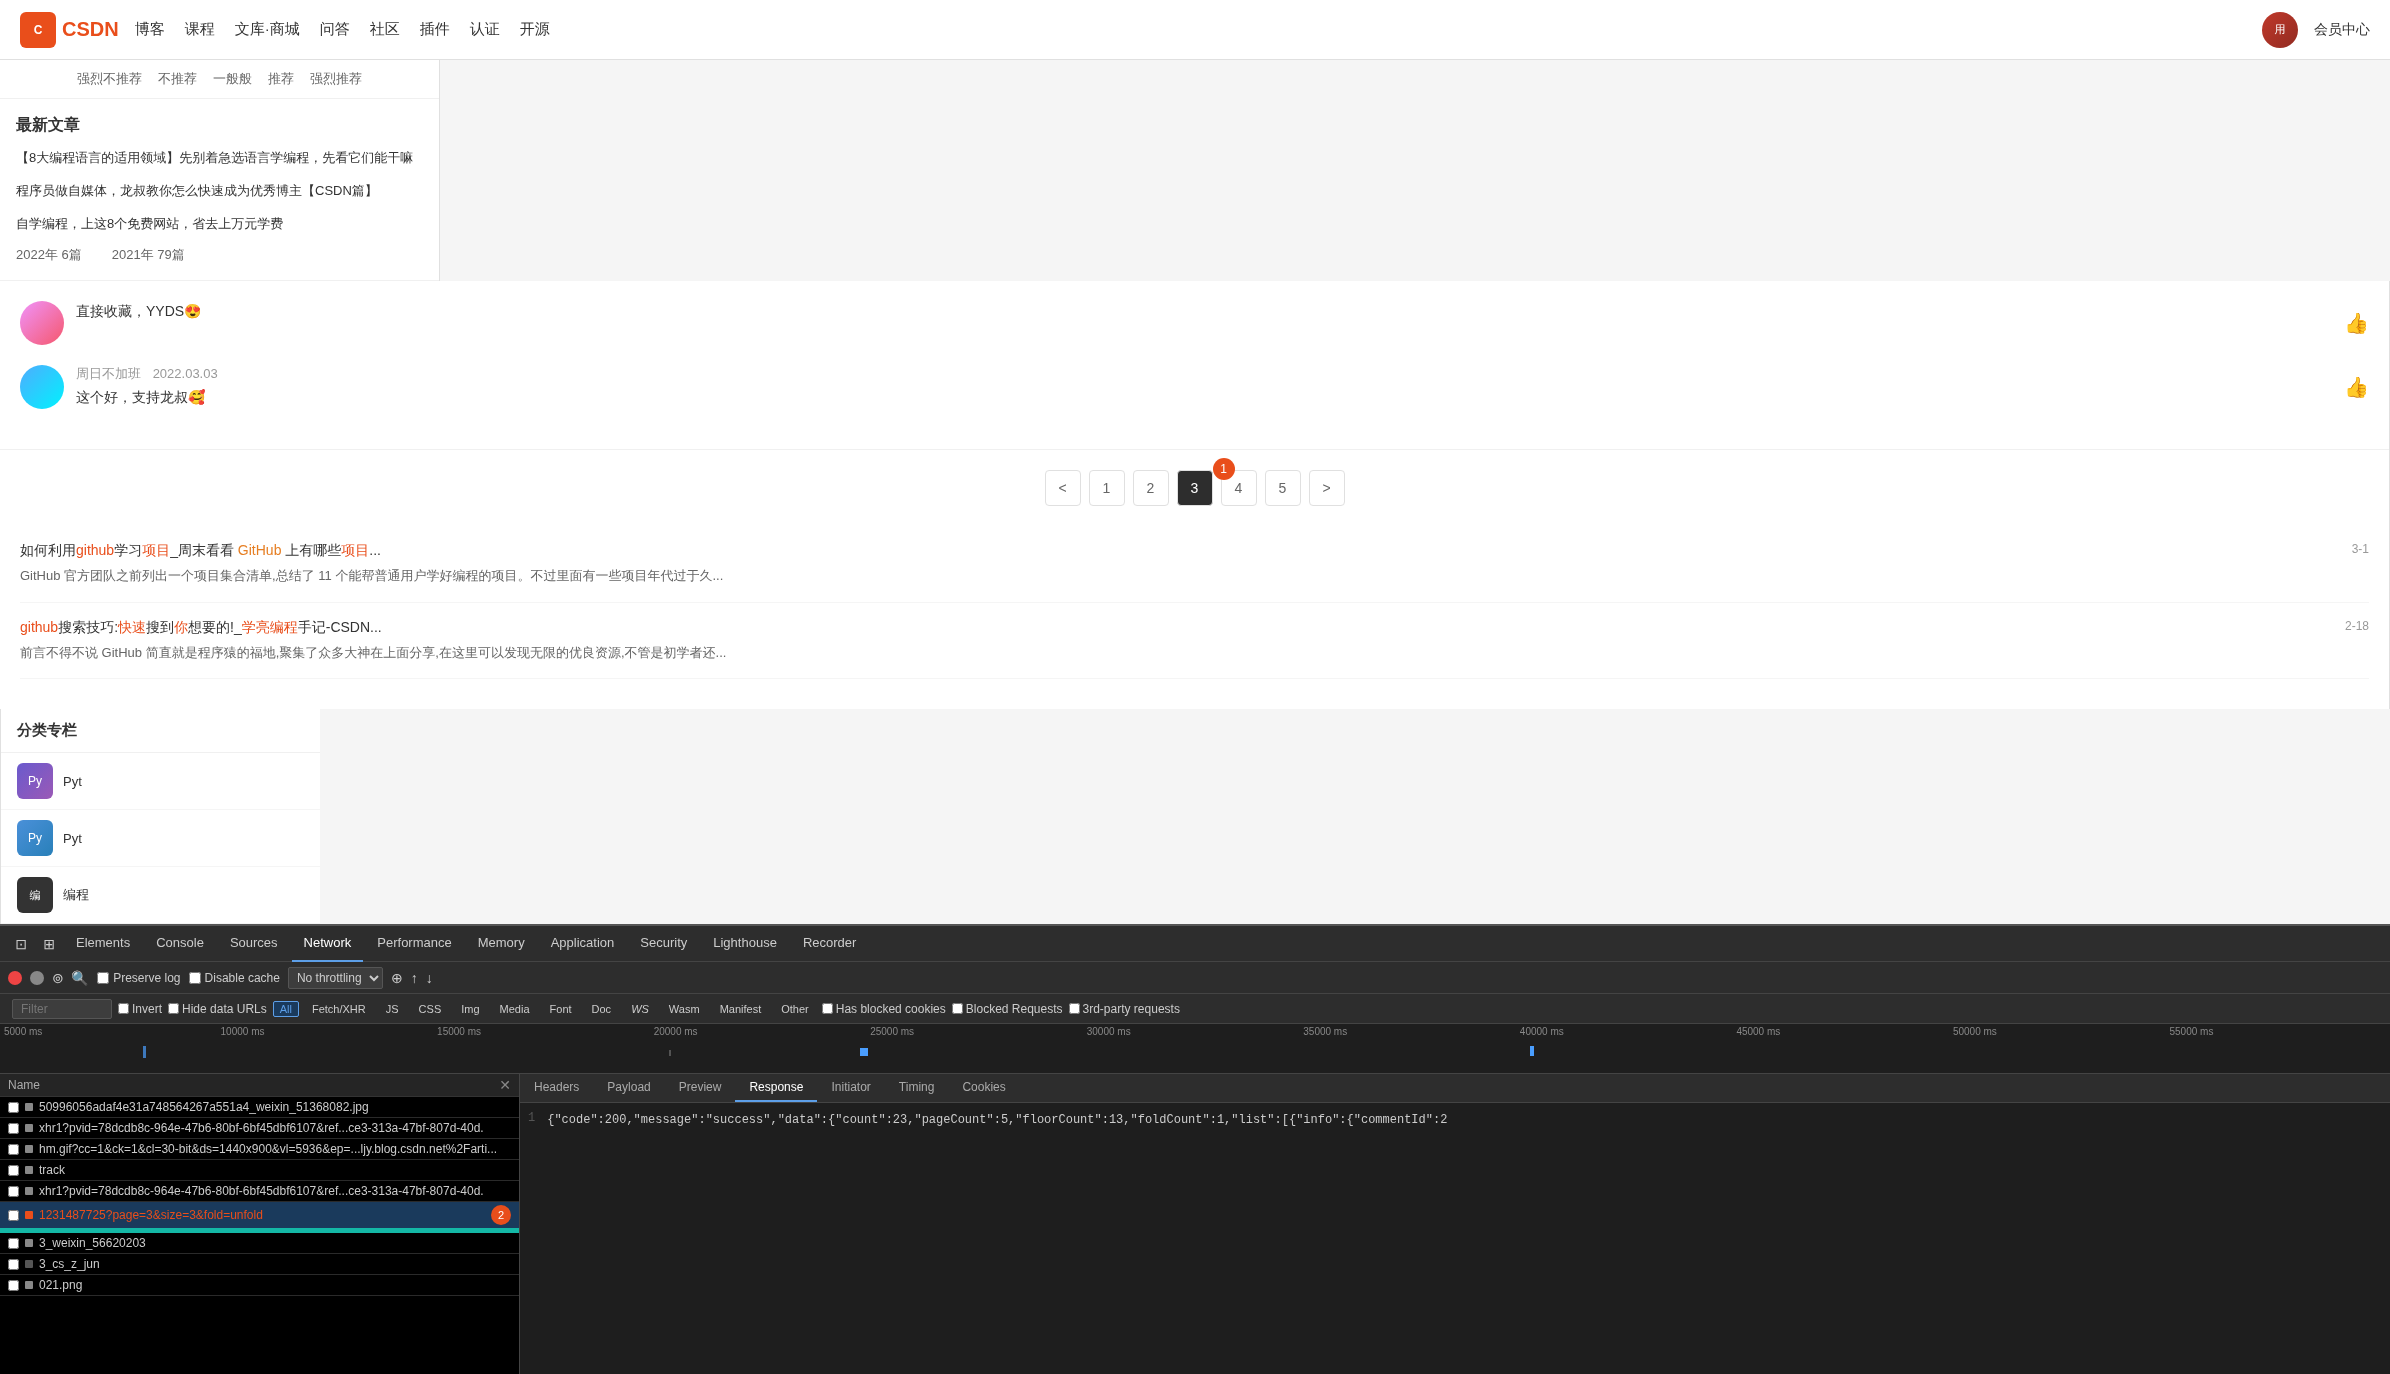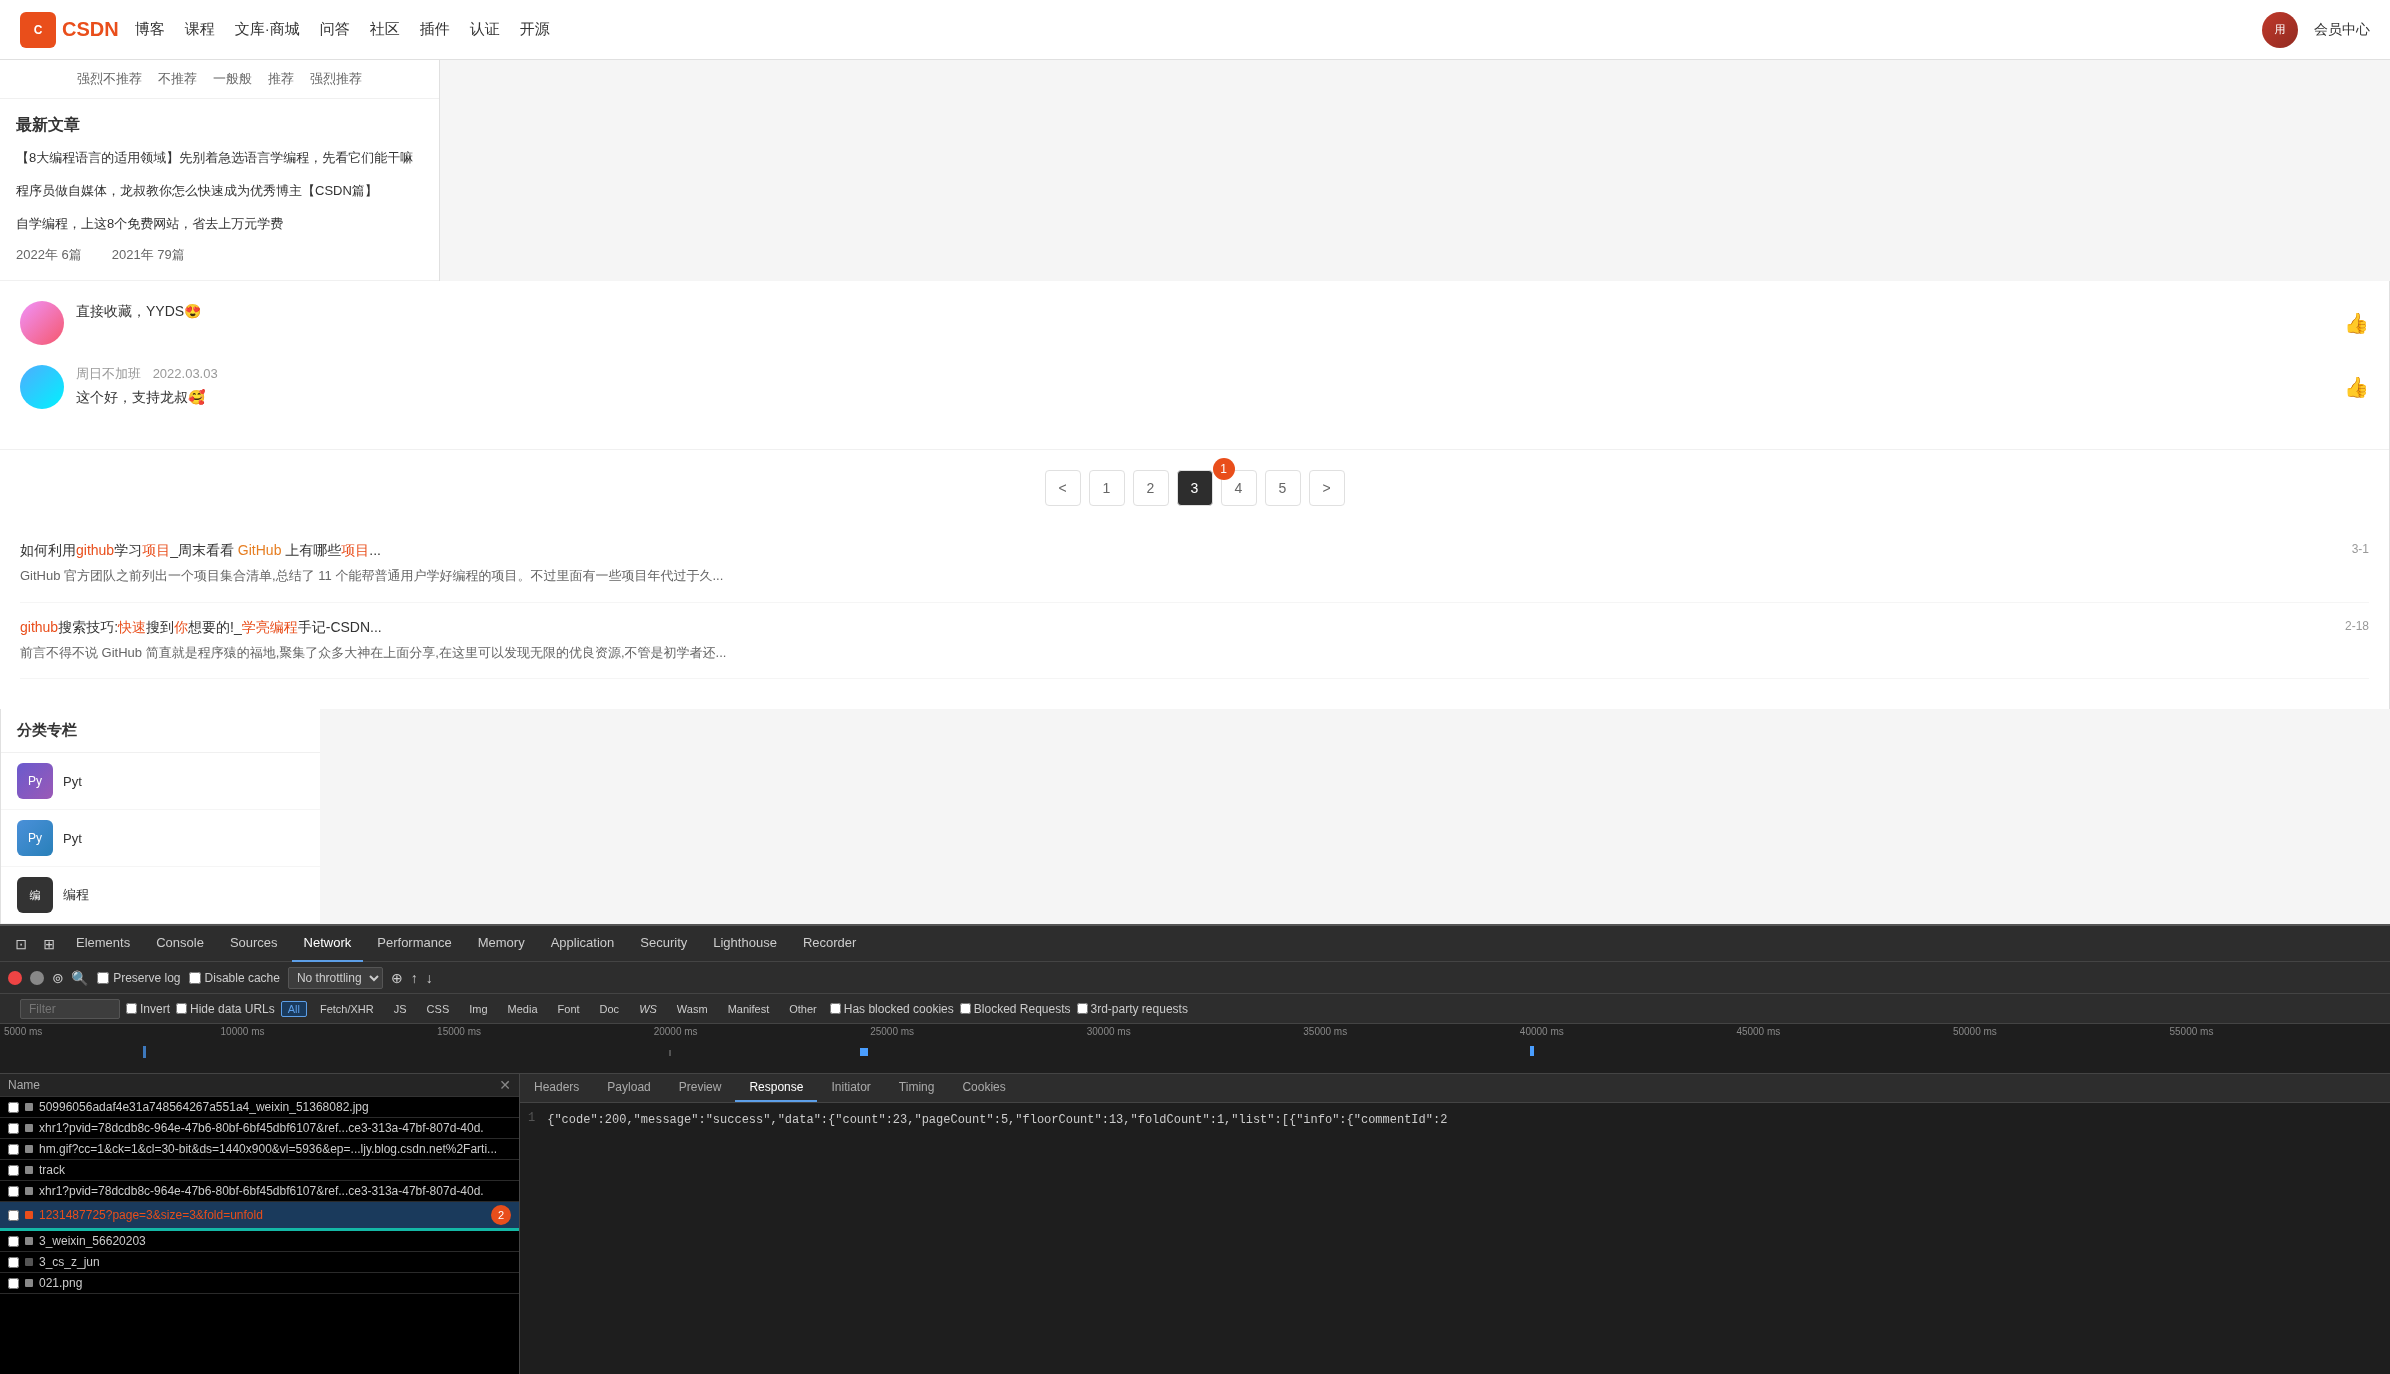--- a/index.html
+++ b/index.html
@@ -161,21 +161,21 @@
       <span>Disable cache</span>
     </label>
     <select style="background:#3d3d3d;color:#ccc;border:1px solid #555;padding:2px 4px;font-size:12px;border-radius:2px;">
       <option>No throttling</option>
     </select>
     <div style="color:#ccc;font-size:14px;cursor:pointer;">⊕</div>
     <div style="color:#ccc;font-size:14px;cursor:pointer;">↑</div>
     <div style="color:#ccc;font-size:14px;cursor:pointer;">↓</div>
   </div>
 
-  <div style="display:flex;align-items:center;gap:6px;padding:4px 20px;background:#2d2d2d;border-bottom:1px solid #444;flex-shrink:0;height:30px;flex-wrap:wrap;">
+  <div style="display:flex;align-items:center;gap:6px;padding:4px 12px;background:#2d2d2d;border-bottom:1px solid #444;flex-shrink:0;height:30px;flex-wrap:wrap;">
     <input type="text" placeholder="Filter" style="background: rgb(61, 61, 61); color: rgb(204, 204, 204); border: 1px solid rgb(85, 85, 85); padding: 2px 8px; font-size: 12px; border-radius: 2px; width: 100px;">
     <label style="display:flex;align-items:center;gap:3px;color:#ccc;font-size:12px;cursor:pointer;">
       <input type="checkbox" style="width: 11px; height: 11px;">
       <span>Invert</span>
     </label>
     <label style="display:flex;align-items:center;gap:3px;color:#ccc;font-size:12px;cursor:pointer;">
       <input type="checkbox" style="width: 11px; height: 11px;">
       <span>Hide data URLs</span>
     </label>
     <button style="background:#1a3a5c;color:#5d9fe8;border:1px solid #5d9fe8;font-size:11px;padding:1px 6px;cursor:pointer;border-radius:2px;">All</button>
@@ -255,21 +255,21 @@
         <input type="checkbox" style="width: 11px; height: 11px;">
         <div style="width:8px;height:8px;border-radius:1px;background:#888;flex-shrink:0;"></div>
         <span style="color:#ccc;font-size:12px;flex:1;overflow:hidden;text-overflow:ellipsis;white-space:nowrap;">track</span>
       </div>
       <div style="display:flex;align-items:center;gap:6px;padding:3px 8px;cursor:pointer;border-bottom:1px solid #2a2a2a;">
         <input type="checkbox" style="width: 11px; height: 11px;">
         <div style="width:8px;height:8px;border-radius:1px;background:#888;flex-shrink:0;"></div>
         <span style="color:#ccc;font-size:12px;flex:1;overflow:hidden;text-overflow:ellipsis;white-space:nowrap;">xhr1?pvid=78dcdb8c-964e-47b6-80bf-6bf45dbf6107&amp;ref...ce3-313a-47bf-807d-40d.</span>
       </div>
 
-      <div style="display:flex;align-items:center;gap:6px;padding:3px 8px;cursor:pointer;border-bottom:3px solid #14b8a6;background:#1a3a5c;">
+      <div style="display:flex;align-items:center;gap:6px;padding:3px 8px;cursor:pointer;border-bottom:5px solid #14b8a6;background:#1a3a5c;">
         <input type="checkbox" style="width: 11px; height: 11px;">
         <div style="width:8px;height:8px;border-radius:1px;background:#e94e1b;flex-shrink:0;"></div>
         <span style="color:#e94e1b;font-size:12px;flex:1;overflow:hidden;text-overflow:ellipsis;white-space:nowrap;">1231487725?page=3&amp;size=3&amp;fold=unfold</span>
         <div style="width:20px;height:20px;background:#e94e1b;border-radius:50%;color:white;font-size:11px;display:flex;align-items:center;justify-content:center;flex-shrink:0;">2</div>
       </div>
       <div style="display:flex;align-items:center;gap:6px;padding:3px 8px;cursor:pointer;border-bottom:1px solid #2a2a2a;">
         <input type="checkbox" style="width: 11px; height: 11px;">
         <div style="width:8px;height:8px;border-radius:1px;background:#888;flex-shrink:0;"></div>
         <span style="color:#ccc;font-size:12px;flex:1;overflow:hidden;text-overflow:ellipsis;white-space:nowrap;">3_weixin_56620203</span>
       </div>

